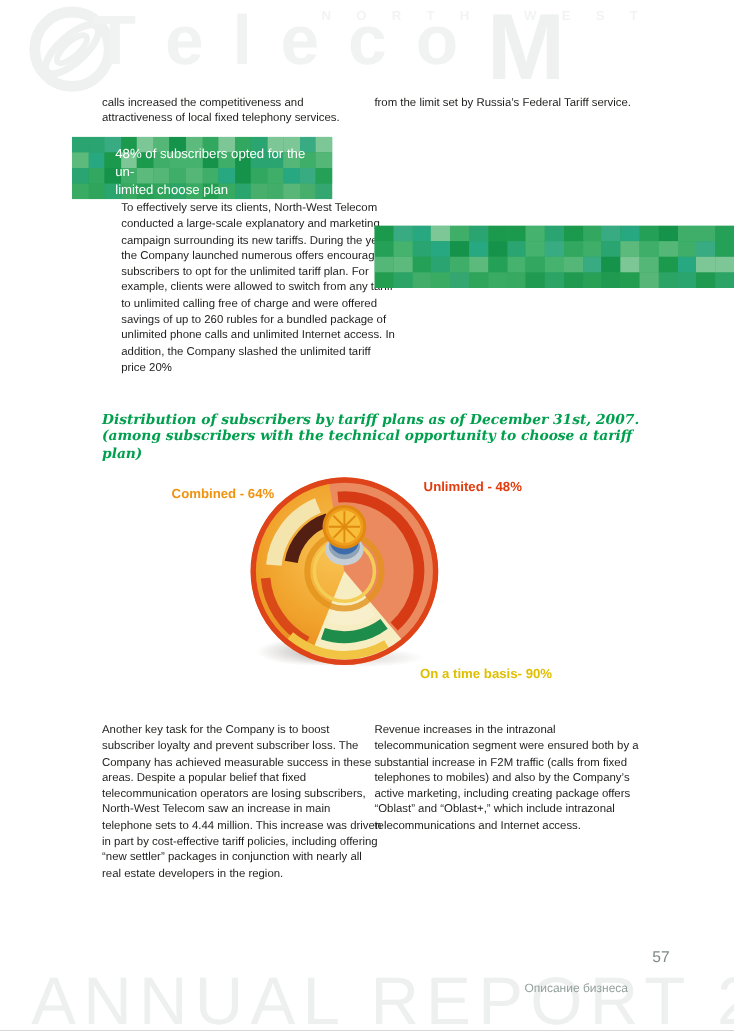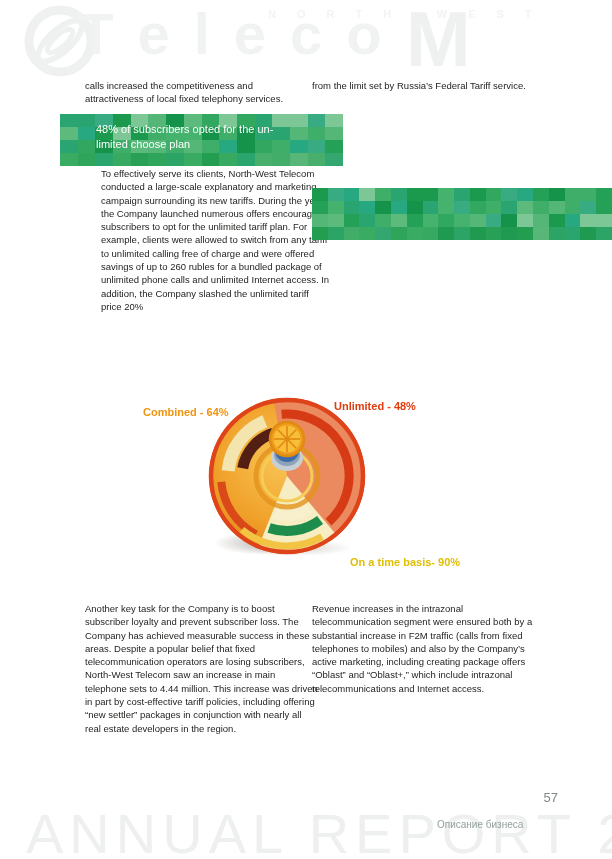--- a/index.html
+++ b/index.html
@@ -55,21 +55,21 @@
     <span>o</span>
     <span class="letter-m">M</span>
   </div>
 
   <div class="subbrand">NORTH-WEST</div>
 
   <div class="body-text" style="left:85px;top:79px;width:228px;">
     <p>calls increased the competitiveness and attractiveness of local fixed telephony services.</p>
   </div>
 
-  <div class="callout" style="left:60px;top:114px;width:283px;height:52px;">
+  <div class="callout" style="left:60px;top:114px;width:217px;height:52px;">
     <div class="mosaic" style="grid-template-columns: repeat(16, 1fr); background: rgb(45, 162, 87);">
         <div style="background: rgb(42, 165, 114);"></div>
         <div style="background: rgb(42, 165, 114);"></div>
         <div style="background: rgb(56, 171, 131);"></div>
         <div style="background: rgb(27, 154, 77);"></div>
         <div style="background: rgb(124, 199, 149);"></div>
         <div style="background: rgb(84, 183, 119);"></div>
         <div style="background: rgb(22, 147, 74);"></div>
         <div style="background: rgb(92, 186, 124);"></div>
         <div style="background: rgb(49, 167, 95);"></div>
@@ -217,23 +217,27 @@
         <div style="background: rgb(22, 147, 74); opacity: 0.55;"></div>
         <div style="background: rgb(27, 154, 77); opacity: 0.55;"></div>
         <div style="background: rgb(124, 199, 149); opacity: 0.55;"></div>
         <div style="background: rgb(42, 165, 114); opacity: 0.55;"></div>
         <div style="background: rgb(39, 168, 128); opacity: 0.55;"></div>
         <div style="background: rgb(22, 147, 74); opacity: 0.55;"></div>
         <div style="background: rgb(42, 165, 114); opacity: 0.55;"></div>
       </div>
   </div>
 
+  <div class="caption">
+    <div>Distribution of subscribers by tariff plans as of December 31st, 2007.</div>
+    <div>(among subscribers with the technical opportunity to choose a tariff plan)</div>
+  </div>
 
   <div class="chart-label" style="left:143px;top:406px;color:#f0930f;">Combined - 64%</div>
-  <div class="chart-label" style="left:334px;top:400px;color:#e23c0e;">Unlimited - 48%</div>
+  <div class="chart-label" style="left:353px;top:400px;color:#e23c0e;">Unlimited - 48%</div>
   <div class="chart-label" style="left:350px;top:556px;color:#e0be00;">On a time basis- 90%</div>
 
   <svg class="chart-illustration" width="190" height="172" viewBox="0 0 190 172">
     <defs>
       <radialGradient id="baseGrad" cx="45%" cy="40%" r="65%">
         <stop offset="0%" stop-color="#f9c454"></stop>
         <stop offset="60%" stop-color="#f0a22b"></stop>
         <stop offset="100%" stop-color="#e4821d"></stop>
       </radialGradient>
       <radialGradient id="shGrad" cx="50%" cy="50%" r="50%">

